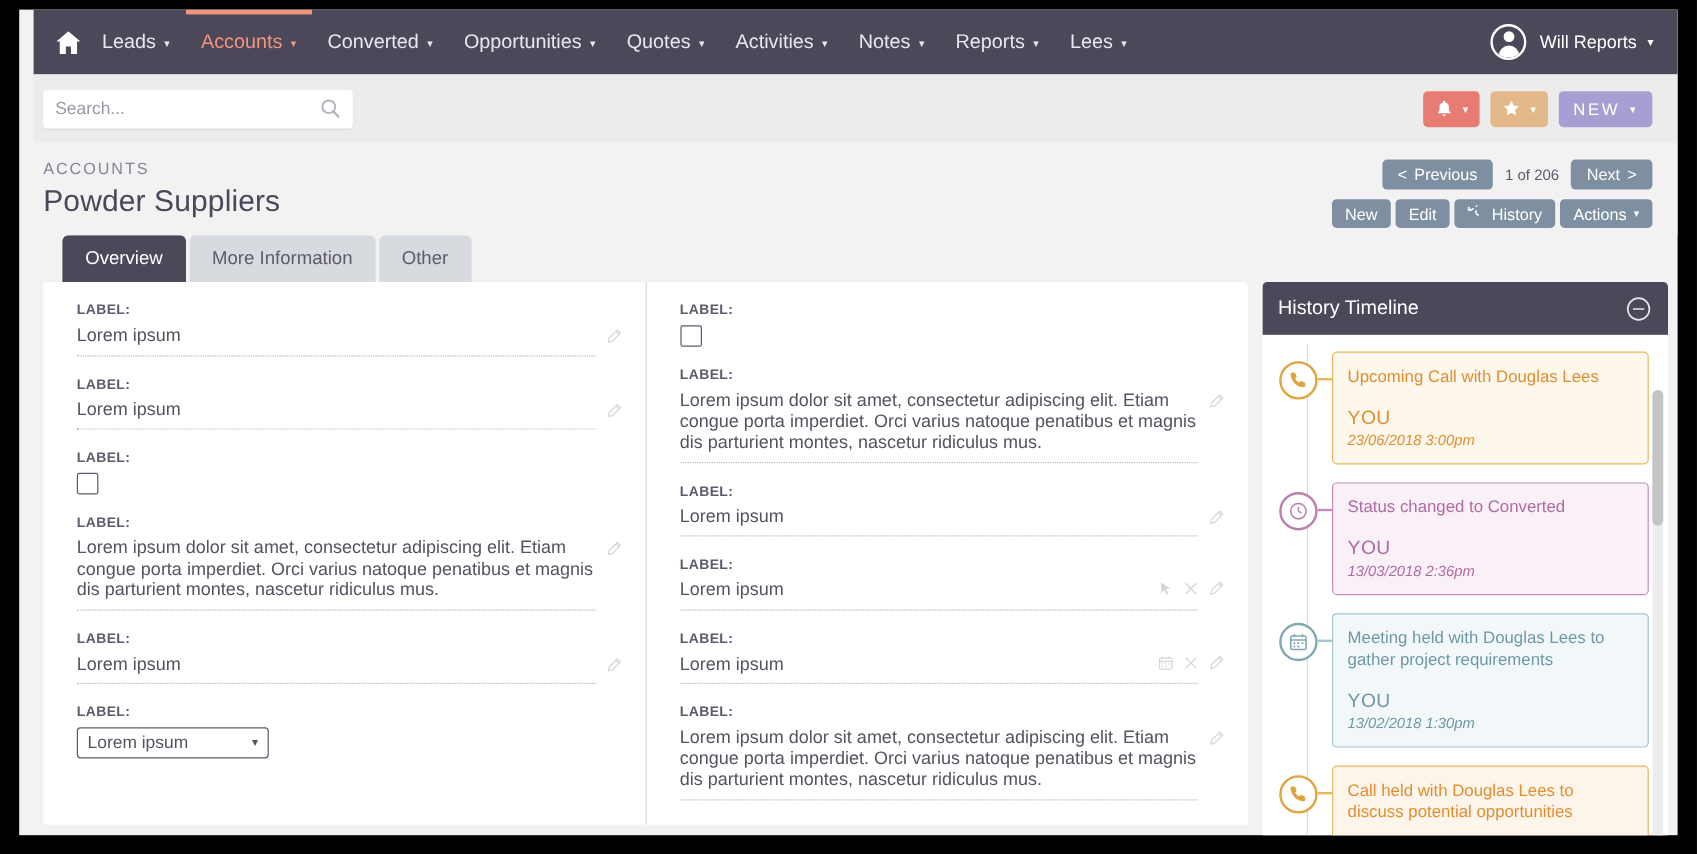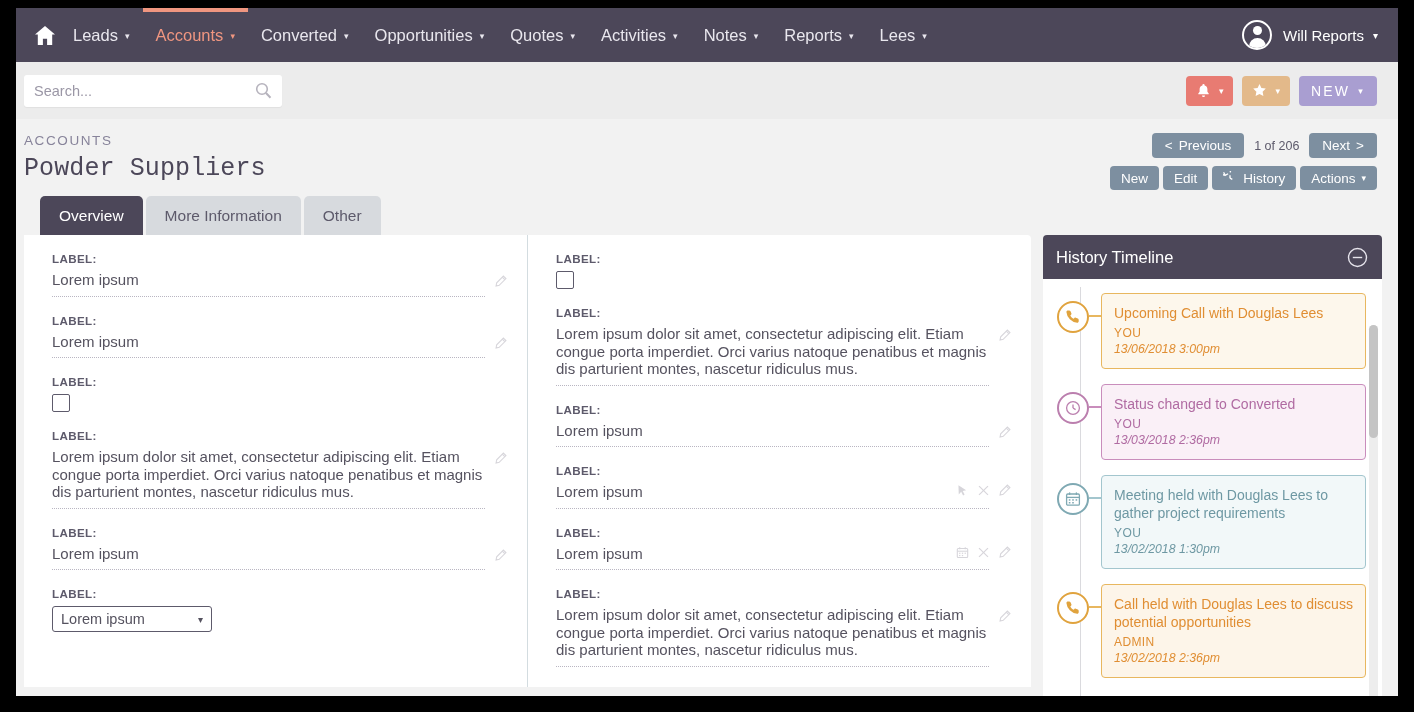--- a/index.html
+++ b/index.html
@@ -5,21 +5,21 @@
   * { box-sizing: border-box; margin: 0; padding: 0; }
   html, body {
     width: 1414px; height: 712px;
     background: #000;
     font-family: "Liberation Sans", sans-serif;
     overflow: hidden;
   }
   .viewport {
     position: absolute; left: 16px; top: 8px;
     width: 1382px; height: 688px;
-    background: #f2f2f2; overflow: hidden;
+    background: #f2f2f2; overflow: hidden; padding-left: 12px;
   }
 
   
   .topnav {
     height: 54px; background: #4c4759;
     display: flex; align-items: center; position: relative;
   }
   .home-btn {
     width: 44px; display: flex; align-items: center;
     justify-content: center; padding-left: 14px;
@@ -97,21 +97,21 @@
   .titlerow {
     background: #f2f2f2; padding: 14px 0 6px 0;
     display: flex; align-items: flex-start; position: relative;
   }
   .titleblock { padding-left: 8px; }
   .eyebrow {
     font-size: 13.5px; color: #87839a; letter-spacing: 1.6px;
   }
   .pagetitle {
     font-size: 25px; color: #4c4759; font-weight: normal;
-    margin-top: 6px; letter-spacing: .1px; font-family: Liberation Mono, monospace;
+    margin-top: 6px; letter-spacing: .1px;
   }
   .actions { margin-left: auto; padding-right: 21px; text-align: right; }
   .actionrow1 {
     display: flex; align-items: center; justify-content: flex-end; gap: 10px;
   }
   .actionrow2 {
     display: flex; align-items: center; justify-content: flex-end;
     gap: 4px; margin-top: 8px;
   }
   .abtn {
@@ -215,21 +215,21 @@
   .tl-dot svg { width: 16px; height: 16px; display: block; }
   .tl-conn {
     width: 12px; height: 2px; flex: none; margin-top: 22px; z-index: 1;
   }
   .tl-card {
     flex: 1; border: 1px solid; border-radius: 4px;
     padding: 10px 12px 12px 12px; min-width: 0;
   }
   .tl-title { font-size: 14px; line-height: 18px; }
   .tl-who {
-    font-size: 12px; letter-spacing: .4px; margin-top: 4px;
+    font-size: 16px; letter-spacing: .4px; margin-top: 18px;
   }
   .tl-date { font-size: 12.3px; font-style: italic; margin-top: 2px; }
   .tl-scroll {
     position: absolute; right: 4px; top: 46px;
     width: 9px; bottom: 0; background: #ededed; border-radius: 5px;
   }
   .tl-thumb {
     position: absolute; top: 0; left: 0; width: 9px; height: 113px;
     background: #c4c4c4; border-radius: 5px;
   }
@@ -515,21 +515,21 @@
             <div class="tl-item">
               <span class="tl-dot" style="border-color:#e0a33e">
                 <svg xmlns="http://www.w3.org/2000/svg" viewBox="0 0 16 16">
                   <path d="M4.2 1.4c.6 0 1 .3 1.3.9l.9 2c.2.6.1 1-.3 1.4l-.8.7c.7 1.5 1.9 2.7 3.4 3.4l.7-.8c.4-.4.8-.5 1.4-.3l2 .9c.6.3.9.7.9 1.3v1.4c0 .9-.6 1.5-1.5 1.5A12 12 0 011.4 2.9c0-.9.6-1.5 1.5-1.5z" fill="#e0a33e"></path>
                 </svg>
               </span>
               <span class="tl-conn" style="background:#e8b75f"></span>
               <div class="tl-card" style="background:#fdf7ec;border-color:#e8b75f">
                 <div class="tl-title" style="color:#e08e33">Upcoming Call with Douglas Lees</div>
                 <div class="tl-who" style="color:#e08e33">YOU</div>
-                <div class="tl-date" style="color:#e08e33">13/06/2018 3:00pm</div>
+                <div class="tl-date" style="color:#e08e33">23/06/2018 3:00pm</div>
               </div>
             </div>
             <div class="tl-item">
               <span class="tl-dot" style="border-color:#bb7fae">
                 <svg xmlns="http://www.w3.org/2000/svg" viewBox="0 0 16 16">
                   <circle cx="8" cy="8" r="6.4" fill="none" stroke="#bb7fae" stroke-width="1.3"></circle>
                   <line x1="8" y1="4.4" x2="8" y2="8" stroke="#bb7fae" stroke-width="1.3"></line>
                   <line x1="8" y1="8" x2="10.6" y2="9.6" stroke="#bb7fae" stroke-width="1.3"></line>
                 </svg>
               </span>

